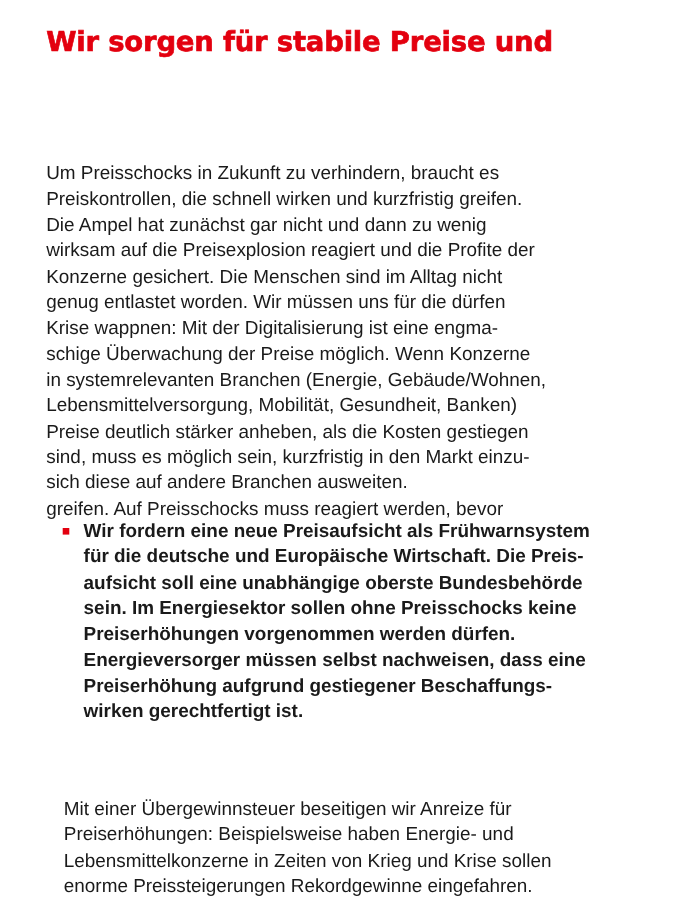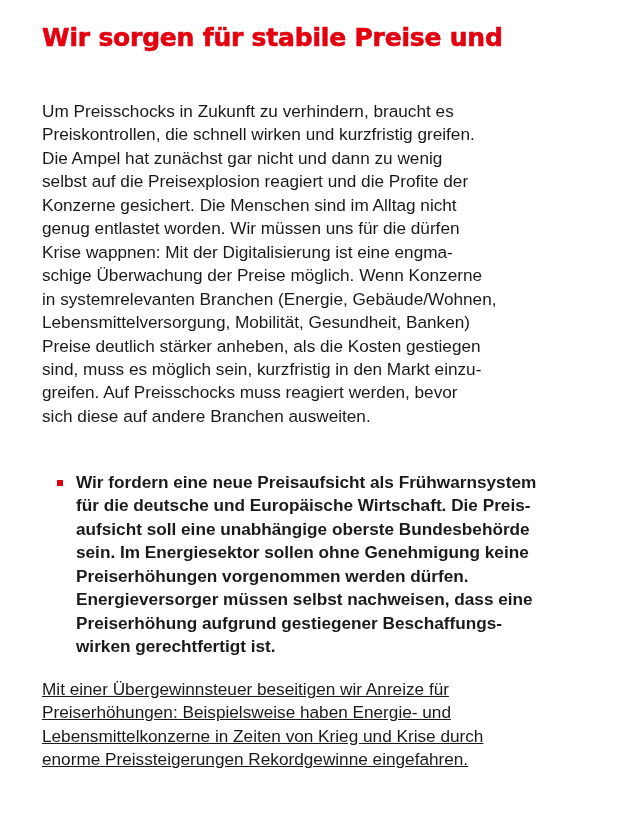--- a/index.html
+++ b/index.html
@@ -32,20 +32,21 @@
     }
     .title .line {
       display: block;
       white-space: nowrap;
       -webkit-text-stroke: 0.6px #e3000f;
     }
     .body-text {
       font-size: 17.2px;
       line-height: 23.45px;
       color: #1a1a1a;
+      margin-top: 46px;
     }
     .body-text .line {
       display: block;
       white-space: nowrap;
     }
     .para-1 {
       position: absolute;
       left: 0;
       top: 74px;
     }
@@ -65,65 +66,64 @@
     .bullet-marker {
       position: absolute;
       left: 3px;
       top: 9px;
       width: 6px;
       height: 6px;
       background: #e3000f;
     }
     .para-2 {
       position: absolute;
-      left: 0;
+      left: 16px;
       top: 652px;
-      text-decoration: underline;
     }
   </style>
 </head>
 <body>
 
 <div class="page">
 
   <h1 class="title">
     <span class="line">Wir sorgen für stabile Preise und</span>
   </h1>
 
   <div class="body-text para-1">
     <span class="line">Um Preisschocks in Zukunft zu verhindern, braucht es</span>
     <span class="line">Preiskontrollen, die schnell wirken und kurzfristig greifen.</span>
     <span class="line">Die Ampel hat zunächst gar nicht und dann zu wenig</span>
-    <span class="line">selbst auf die Preisexplosion reagiert und die Profite der</span>
+    <span class="line">wirksam auf die Preisexplosion reagiert und die Profite der</span>
     <span class="line">Konzerne gesichert. Die Menschen sind im Alltag nicht</span>
     <span class="line">genug entlastet worden. Wir müssen uns für die dürfen</span>
     <span class="line">Krise wappnen: Mit der Digitalisierung ist eine engma-</span>
     <span class="line">schige Überwachung der Preise möglich. Wenn Konzerne</span>
     <span class="line">in systemrelevanten Branchen (Energie, Gebäude/Wohnen,</span>
     <span class="line">Lebensmittelversorgung, Mobilität, Gesundheit, Banken)</span>
     <span class="line">Preise deutlich stärker anheben, als die Kosten gestiegen</span>
     <span class="line">sind, muss es möglich sein, kurzfristig in den Markt einzu-</span>
+    <span class="line">sich diese auf andere Branchen ausweiten.</span>
     <span class="line">greifen. Auf Preisschocks muss reagiert werden, bevor</span>
-    <span class="line">sich diese auf andere Branchen ausweiten.</span>
   </div>
 
   <ul class="body-text bullet-list">
     <li class="bullet-item">
       <span class="bullet-marker"></span>
       <span class="line">Wir fordern eine neue Preisaufsicht als Frühwarnsystem</span>
       <span class="line">für die deutsche und Europäische Wirtschaft. Die Preis-</span>
       <span class="line">aufsicht soll eine unabhängige oberste Bundesbehörde</span>
-      <span class="line">sein. Im Energiesektor sollen ohne Genehmigung keine</span>
+      <span class="line">sein. Im Energiesektor sollen ohne Preisschocks keine</span>
       <span class="line">Preiserhöhungen vorgenommen werden dürfen.</span>
       <span class="line">Energieversorger müssen selbst nachweisen, dass eine</span>
       <span class="line">Preiserhöhung aufgrund gestiegener Beschaffungs-</span>
       <span class="line">wirken gerechtfertigt ist.</span>
     </li>
   </ul>
 
   <div class="body-text para-2">
     <span class="line">Mit einer Übergewinnsteuer beseitigen wir Anreize für</span>
     <span class="line">Preiserhöhungen: Beispielsweise haben Energie- und</span>
-    <span class="line">Lebensmittelkonzerne in Zeiten von Krieg und Krise durch</span>
+    <span class="line">Lebensmittelkonzerne in Zeiten von Krieg und Krise sollen</span>
     <span class="line">enorme Preissteigerungen Rekordgewinne eingefahren.</span>
   </div>
 
 </div>
 
 </body></html>

